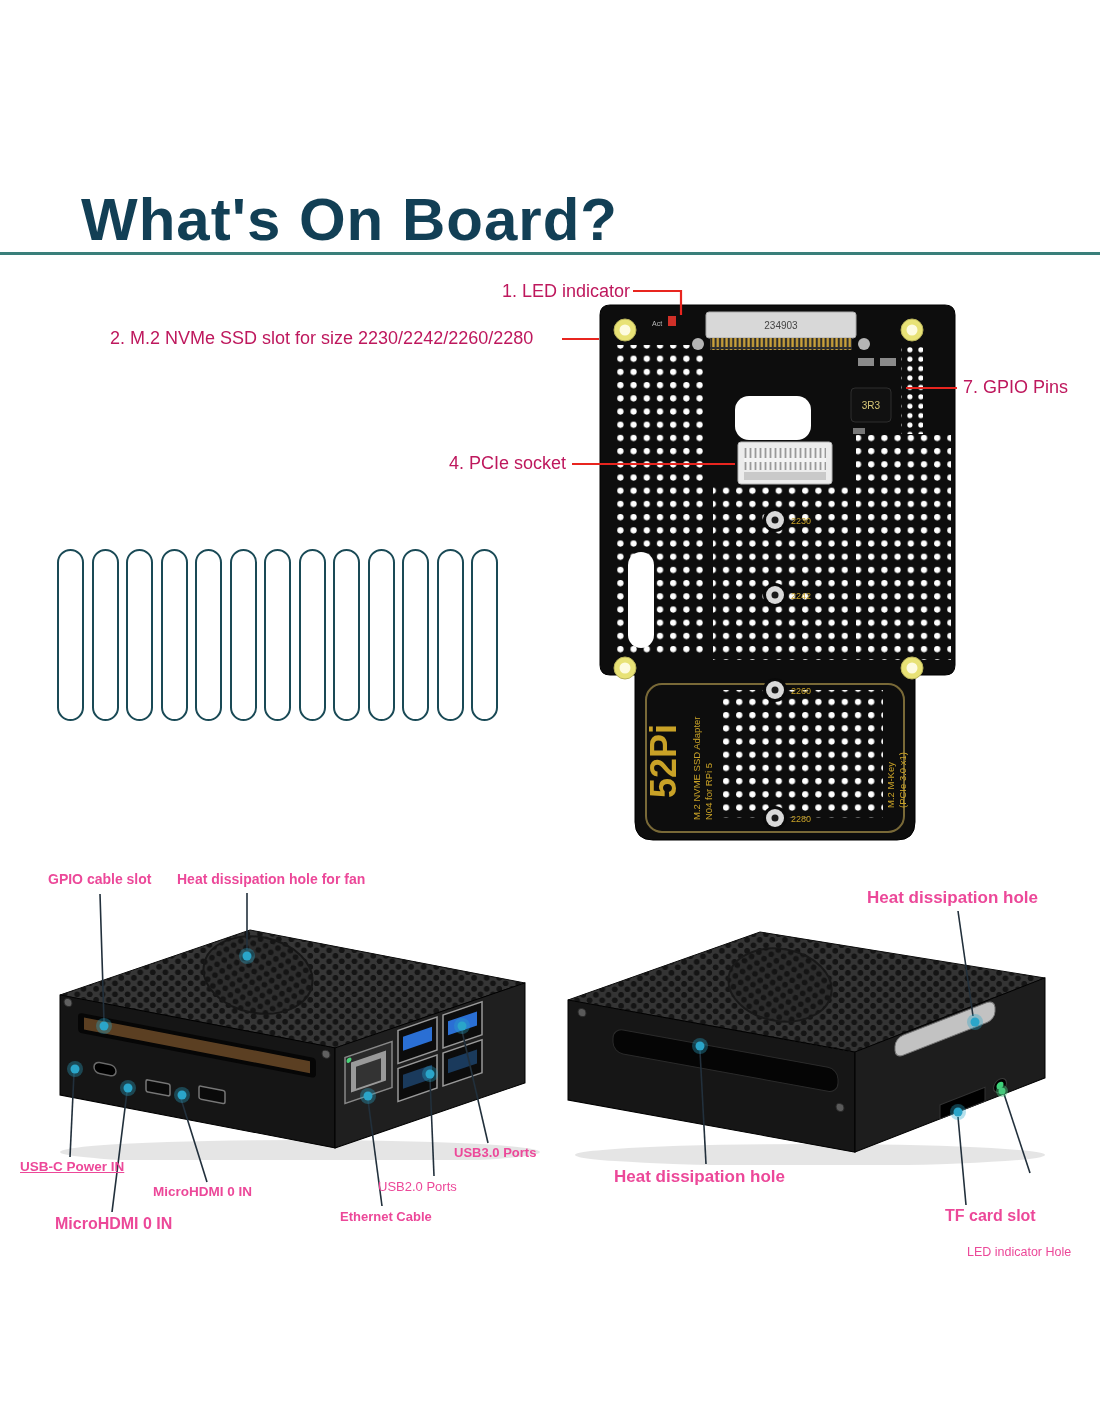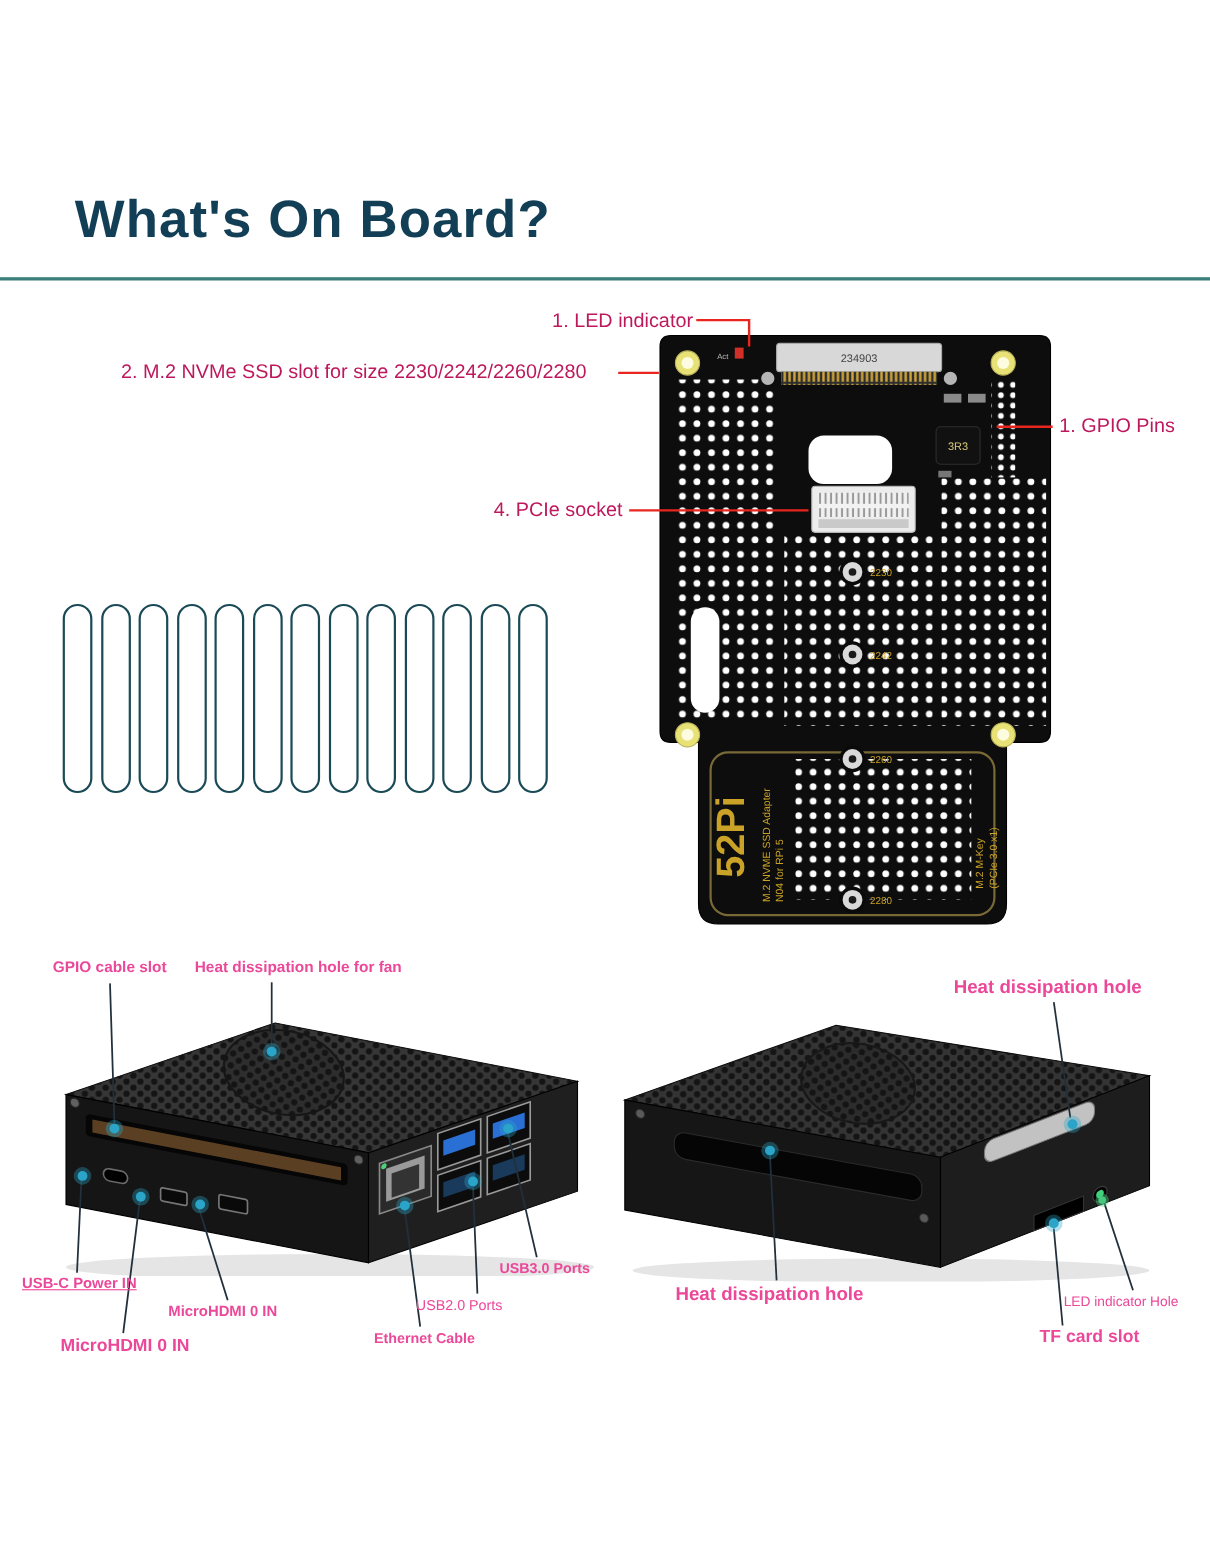--- a/index.html
+++ b/index.html
@@ -2,22 +2,22 @@
 <html><head>
 <meta charset="utf-8">
 <style>
   html,body{margin:0;padding:0;background:#ffffff;}
   #canvas{
     position:relative;width:1100px;height:1422px;background:#ffffff;
     font-family:"Liberation Sans", sans-serif;overflow:hidden;
   }
   .abs{position:absolute;}
   #page-title{
-    position:absolute;left:68px;top:172px;margin:0;
-    font-size:48px;font-weight:700;letter-spacing:1px;color:#123f55;
+    position:absolute;left:68px;top:172px;margin:13px;
+    font-size:60px;font-weight:700;letter-spacing:1px;color:#123f55;
   }
   #title-divider{
     position:absolute;left:0;top:252px;width:1100px;height:3px;background:#3a7f7a;
   }
   .callout{
     position:absolute;font-size:18px;font-weight:500;color:#be185d;white-space:nowrap;
   }
   #ann-led{right:470px;top:281px;text-align:right;}
   #ann-m2{left:110px;top:328px;}
   #ann-gpio{left:963px;top:377px;}
@@ -33,21 +33,21 @@
   #lbl-gpio-slot{left:48px;top:871px;font-size:14px;font-weight:700;}
   #lbl-fan{left:177px;top:871px;font-size:14px;font-weight:700;}
   #lbl-usbc{left:20px;top:1159px;font-size:13.5px;font-weight:700;text-decoration:underline;}
   #lbl-hdmi-a{left:153px;top:1184px;font-size:13.5px;font-weight:700;}
   #lbl-hdmi-b{left:55px;top:1215px;font-size:16px;font-weight:700;}
   #lbl-eth{left:340px;top:1209px;font-size:13px;font-weight:600;}
   #lbl-usb2{left:378px;top:1179px;font-size:13px;font-weight:400;}
   #lbl-usb3{left:454px;top:1145px;font-size:13px;font-weight:600;}
   #lbl-heat-top{left:867px;top:888px;font-size:17px;font-weight:700;}
   #lbl-heat-bottom{left:614px;top:1167px;font-size:17px;font-weight:700;}
-  #lbl-led-hole{left:967px;top:1176px;font-size:12.5px;font-weight:500;}
+  #lbl-led-hole{left:967px;top:1245px;font-size:12.5px;font-weight:500;}
   #lbl-tf{left:917px;top:1207px;font-size:16px;font-weight:700;margin-left:28px;}
   svg{display:block;}
 </style>
 </head>
 <body>
 
 <div id="canvas">
 
   <h1 id="page-title">What's On Board?</h1>
   <div id="title-divider"></div>
@@ -164,21 +164,21 @@
 
     <text transform="translate(88,498) rotate(-90)" font-size="36" font-weight="700" fill="#c9a227">52Pi</text>
     <text transform="translate(112,520) rotate(-90)" font-size="9.5" fill="#c9a227">M.2 NVME SSD Adapter</text>
     <text transform="translate(124,520) rotate(-90)" font-size="9.5" fill="#c9a227">N04 for RPi 5</text>
     <text transform="translate(306,508) rotate(-90)" font-size="9.5" fill="#c9a227">M.2 M-Key</text>
     <text transform="translate(318,508) rotate(-90)" font-size="9.5" fill="#c9a227">(PCIe 3.0 x1)</text>
   </svg>
 
   <div id="ann-led" class="callout">1. LED indicator</div>
   <div id="ann-m2" class="callout">2. M.2 NVMe SSD slot for size 2230/2242/2260/2280</div>
-  <div id="ann-gpio" class="callout">1. GPIO Pins</div>
+  <div id="ann-gpio" class="callout">7. GPIO Pins</div>
   <div id="ann-pcie" class="callout">4. PCIe socket</div>
 
   <div id="vents">
     <span class="vent-slot"></span>
     <span class="vent-slot"></span>
     <span class="vent-slot"></span>
     <span class="vent-slot"></span>
     <span class="vent-slot"></span>
     <span class="vent-slot"></span>
     <span class="vent-slot"></span>

